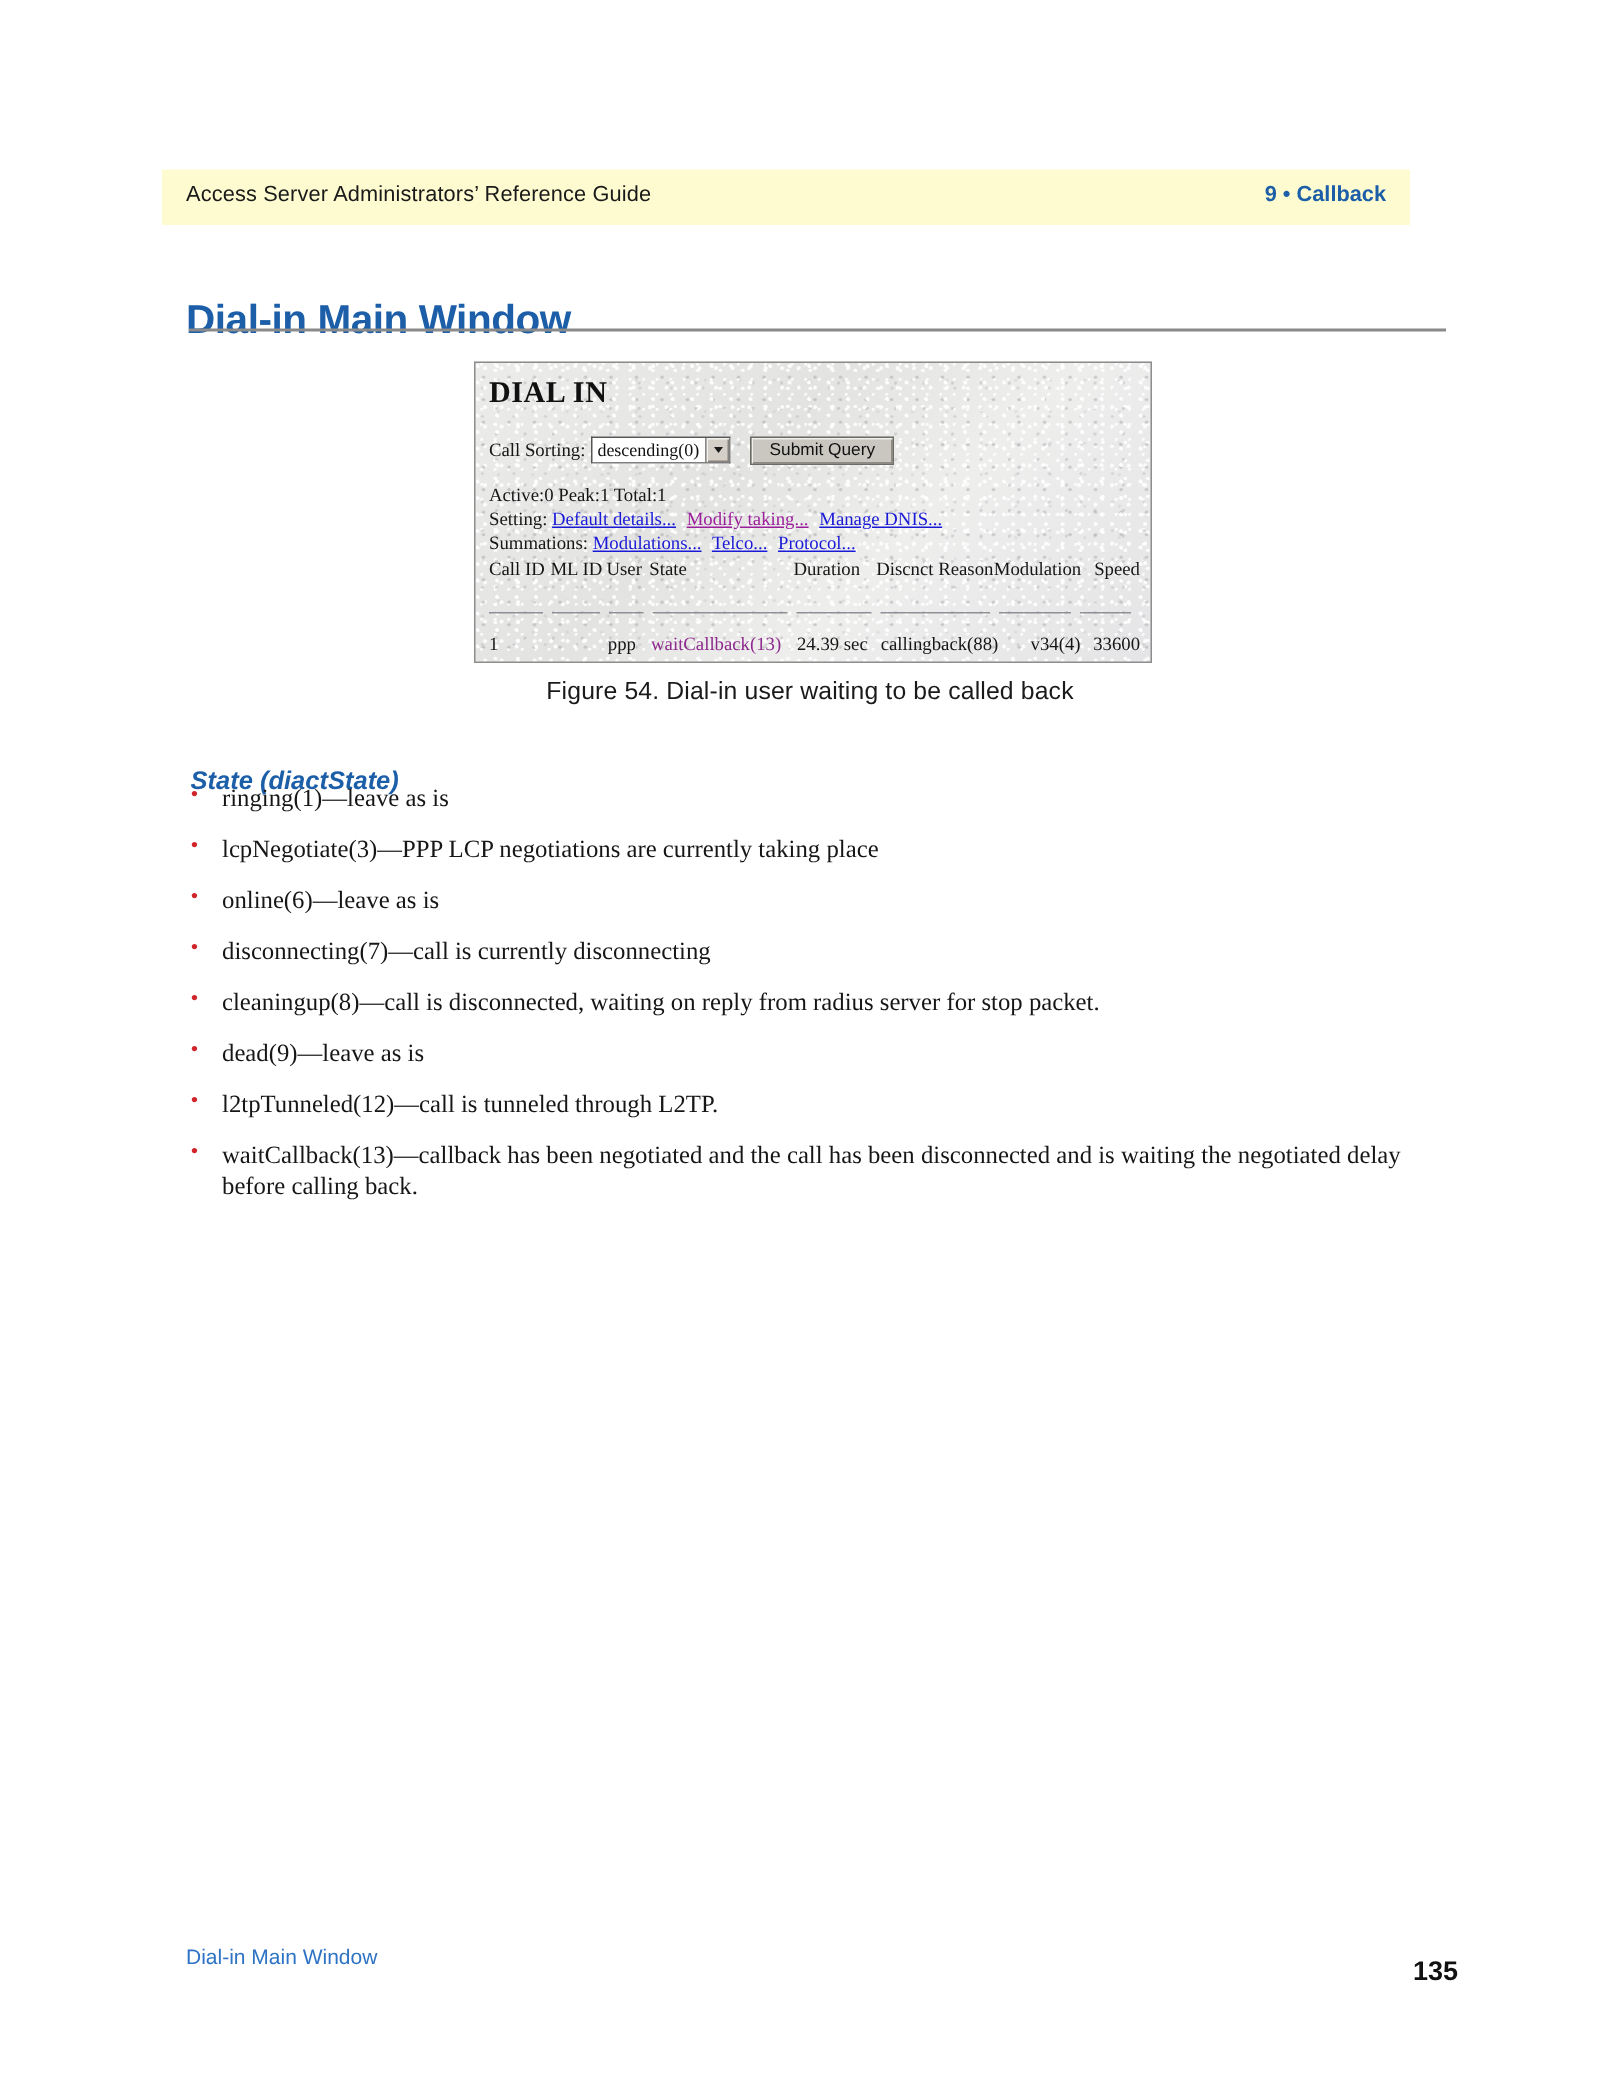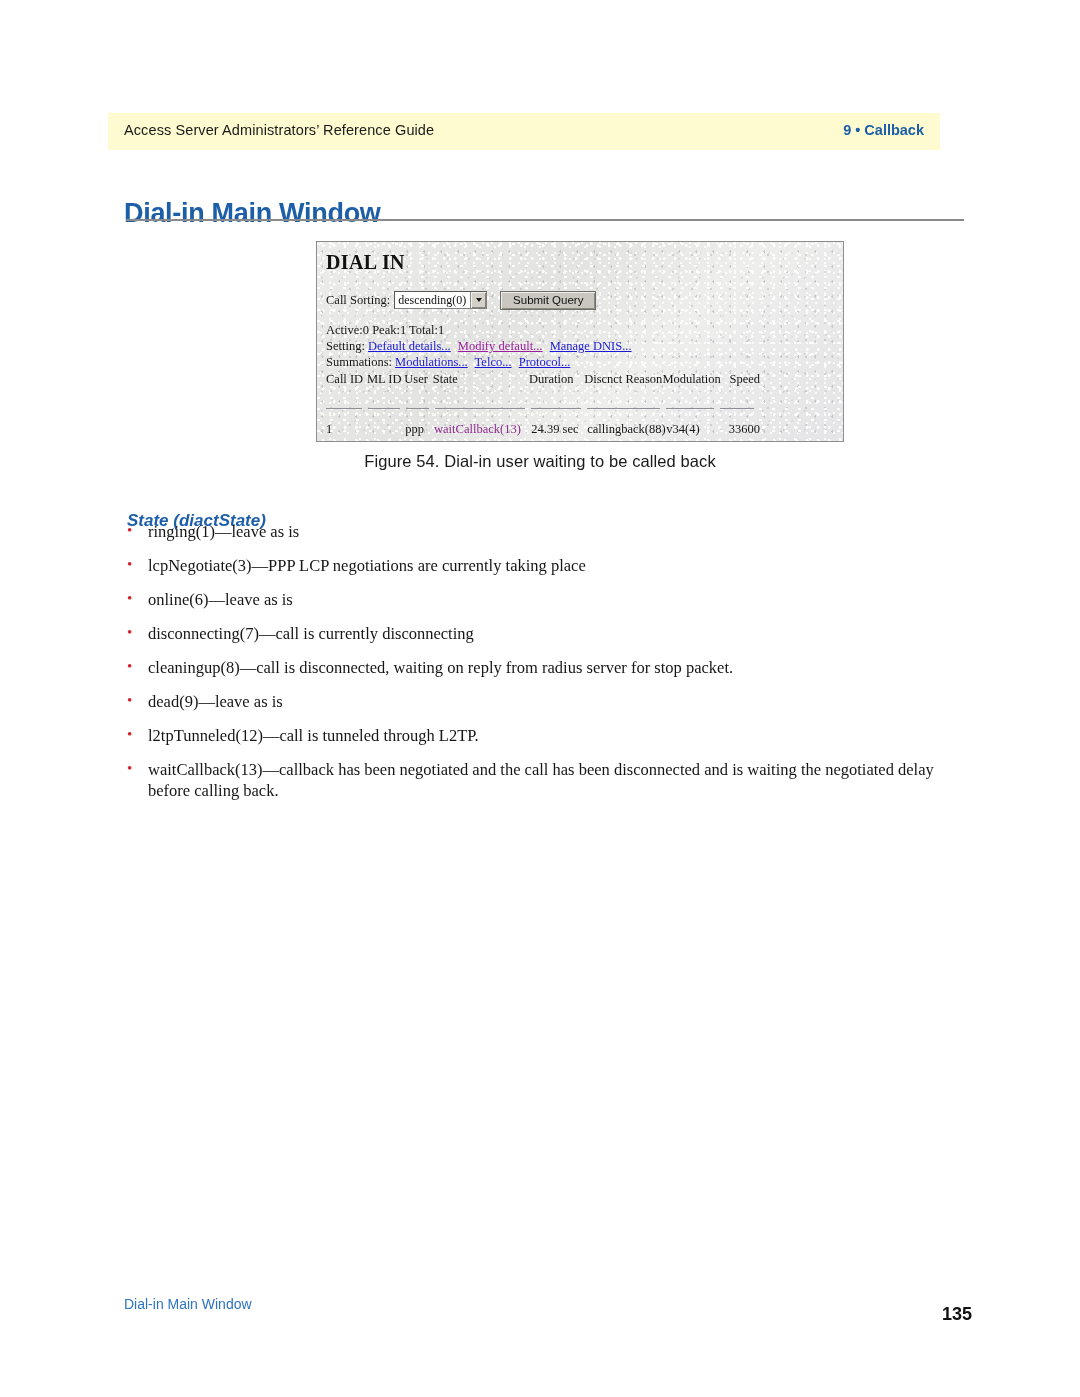--- a/index.html
+++ b/index.html
@@ -65,21 +65,21 @@
     width: 838px;
     height: 2px;
     background: #8a8a8a;
   }
 
   
   .figure-wrap {
     position: absolute;
     left: 316px;
     top: 241px;
-    width: 528px;
+    width: 452px;
     height: 201px;
   }
   .shot {
     position: absolute;
     inset: 0;
     border: 1px solid #8d8d8d;
     box-sizing: border-box;
     overflow: hidden;
     
     background-color: #e6e6e4;
@@ -221,21 +221,21 @@
     color: #8e2a8e;
   }
 
   
   .c-callid { width: 46px; }
   .c-mlid   { width: 42px; }
   .c-user   { width: 32px; }
   .c-state  { width: 108px; }
   .c-dur    { width: 62px; }
   .c-disc   { width: 88px; }
-  .c-mod    { width: 60px; }
+  .c-mod    { width: 60px; text-align: right; }
   .c-speed  { width: 44px; text-align: right; }
 
   
   .fig-caption {
     position: absolute;
     left: 0;
     top: 452px;
     width: 1080px;
     text-align: center;
     font-family: "Liberation Sans", sans-serif;
@@ -330,21 +330,21 @@
           </span>
       </span>
       <span class="submit-btn">Submit Query</span>
     </div>
 
     <div class="stat-line l1">Active:0 Peak:1 Total:1</div>
 
     <div class="stat-line l2">
       <span>Setting:</span>
       <span class="lnk">Default details...</span>
-      <span class="lnk visited">Modify default...</span>
+      <span class="lnk visited">Modify taking...</span>
       <span class="lnk">Manage DNIS...</span>
     </div>
 
     <div class="stat-line l3">
       <span>Summations:</span>
       <span class="lnk">Modulations...</span>
       <span class="lnk">Telco...</span>
       <span class="lnk">Protocol...</span>
     </div>
 

